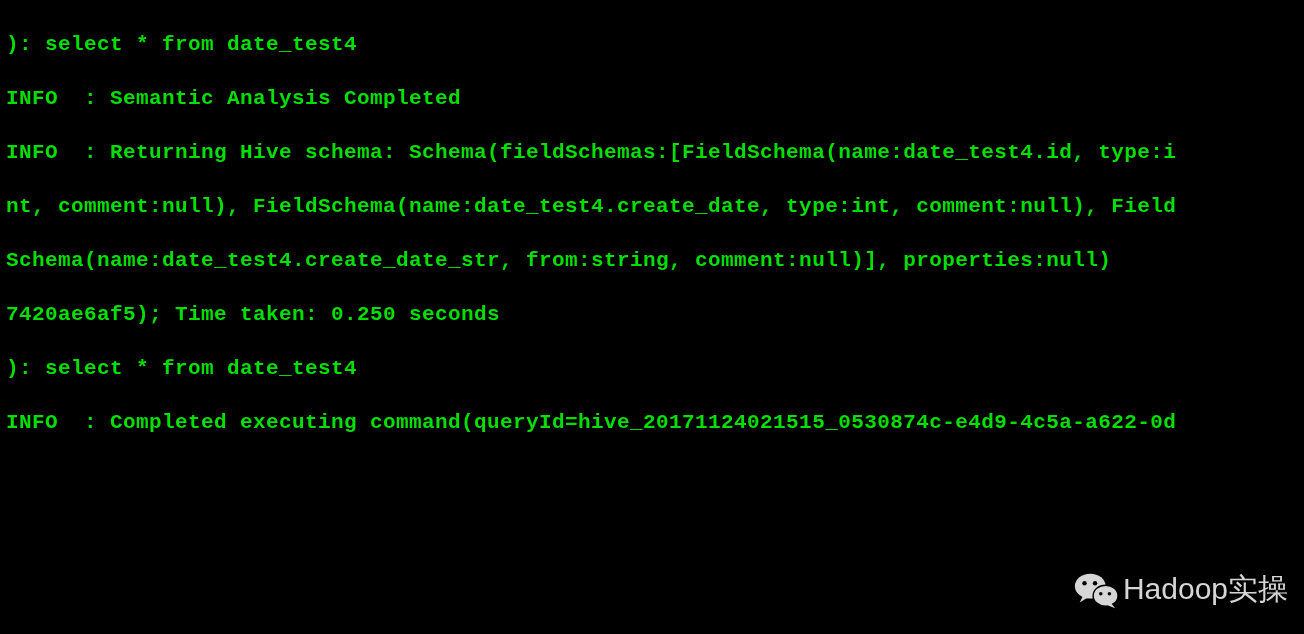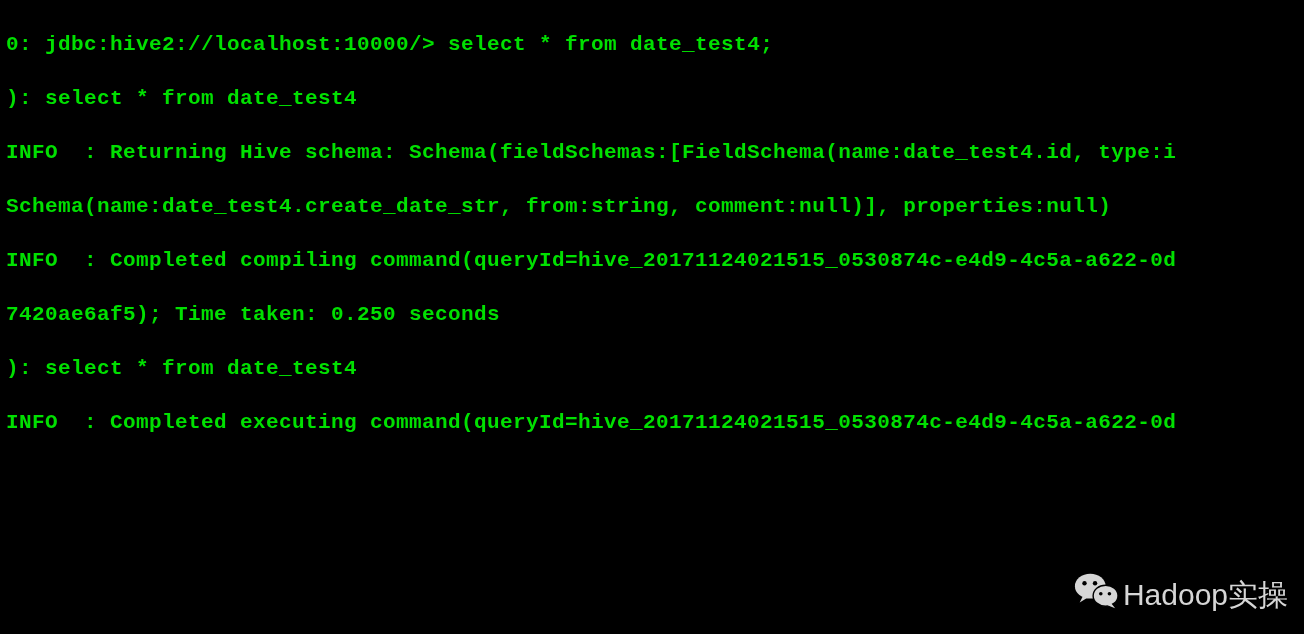--- a/index.html
+++ b/index.html
@@ -19,38 +19,38 @@
     padding: 4px 6px;
     white-space: pre;
     letter-spacing: 0.4px;
   }
   .line { display: block; }
   .watermark {
     position: absolute;
     right: 16px;
     bottom: 18px;
     display: flex;
-    align-items: flex-end;
+    align-items: flex-start;
     gap: 4px;
     color: #d6d6d6;
     font-family: "Helvetica Neue", Arial, sans-serif;
     font-size: 30px;
     font-weight: 500;
   }
   .watermark svg { width: 46px; height: 40px; }
 </style>
 </head>
 <body>
 
 <div class="terminal">
-<span class="line"><span>0: jdbc:hive2://localhost:10000/&gt; </span><span>select * from date_test4;</span></span>
 <span class="line">): select * from date_test4</span>
+<span class="line">INFO  : Semantic Analysis Completed</span>
 <span class="line">INFO  : Returning Hive schema: Schema(fieldSchemas:[FieldSchema(name:date_test4.id, type:i</span>
+<span class="line">nt, comment:null), FieldSchema(name:date_test4.create_date, type:int, comment:null), Field</span>
 <span class="line">Schema(name:date_test4.create_date_str, from:string, comment:null)], properties:null)</span>
-<span class="line">INFO  : Completed compiling command(queryId=hive_20171124021515_0530874c-e4d9-4c5a-a622-0d</span>
 <span class="line">7420ae6af5); Time taken: 0.250 seconds</span>
 <span class="line">): select * from date_test4</span>
 <span class="line">INFO  : Completed executing command(queryId=hive_20171124021515_0530874c-e4d9-4c5a-a622-0d</span>
 
 
 
 
 
 
 

